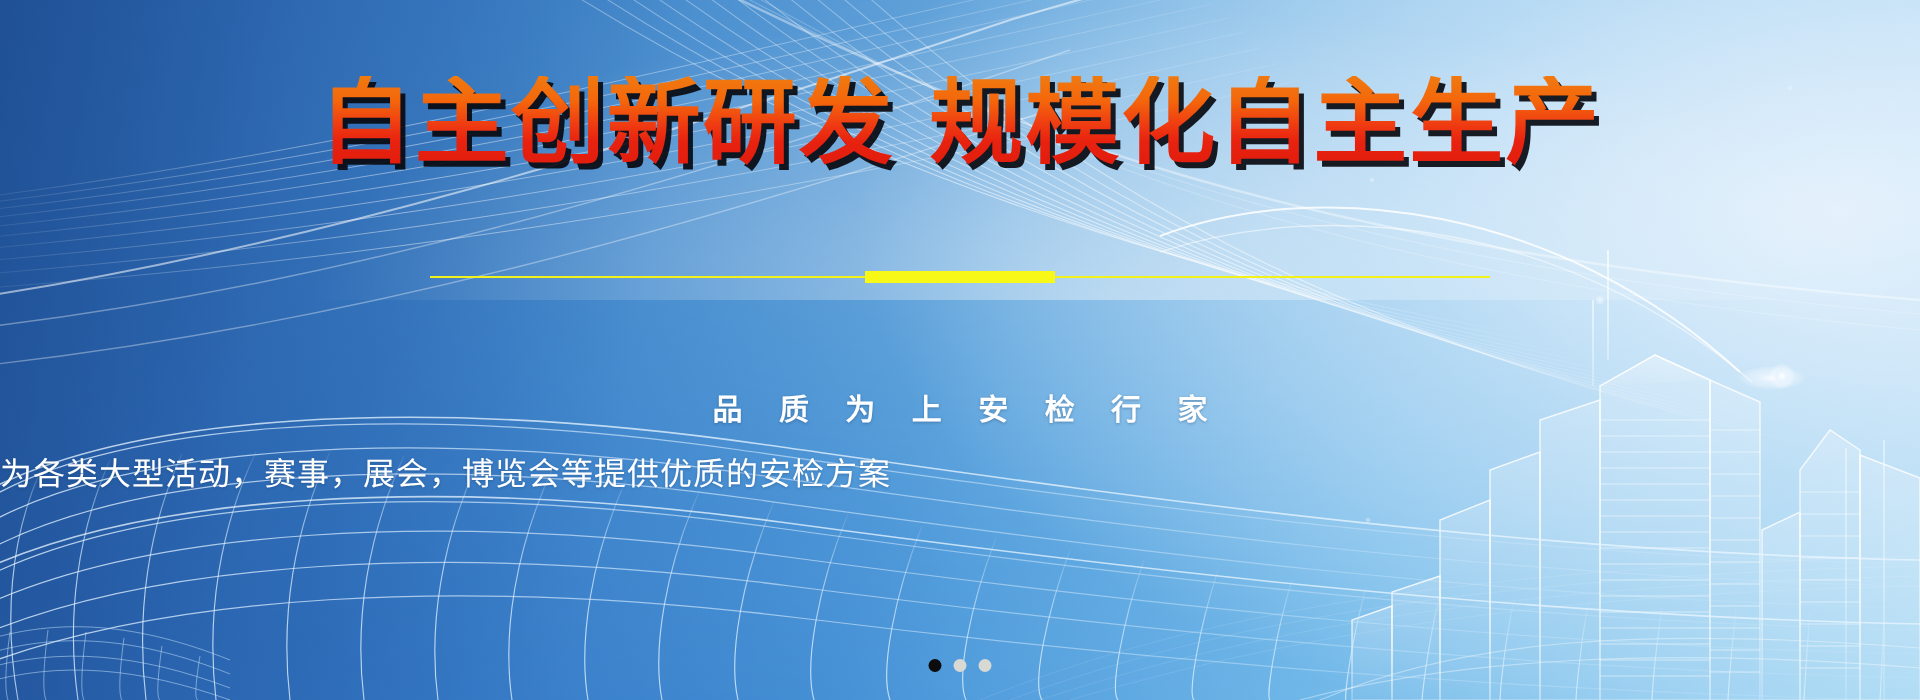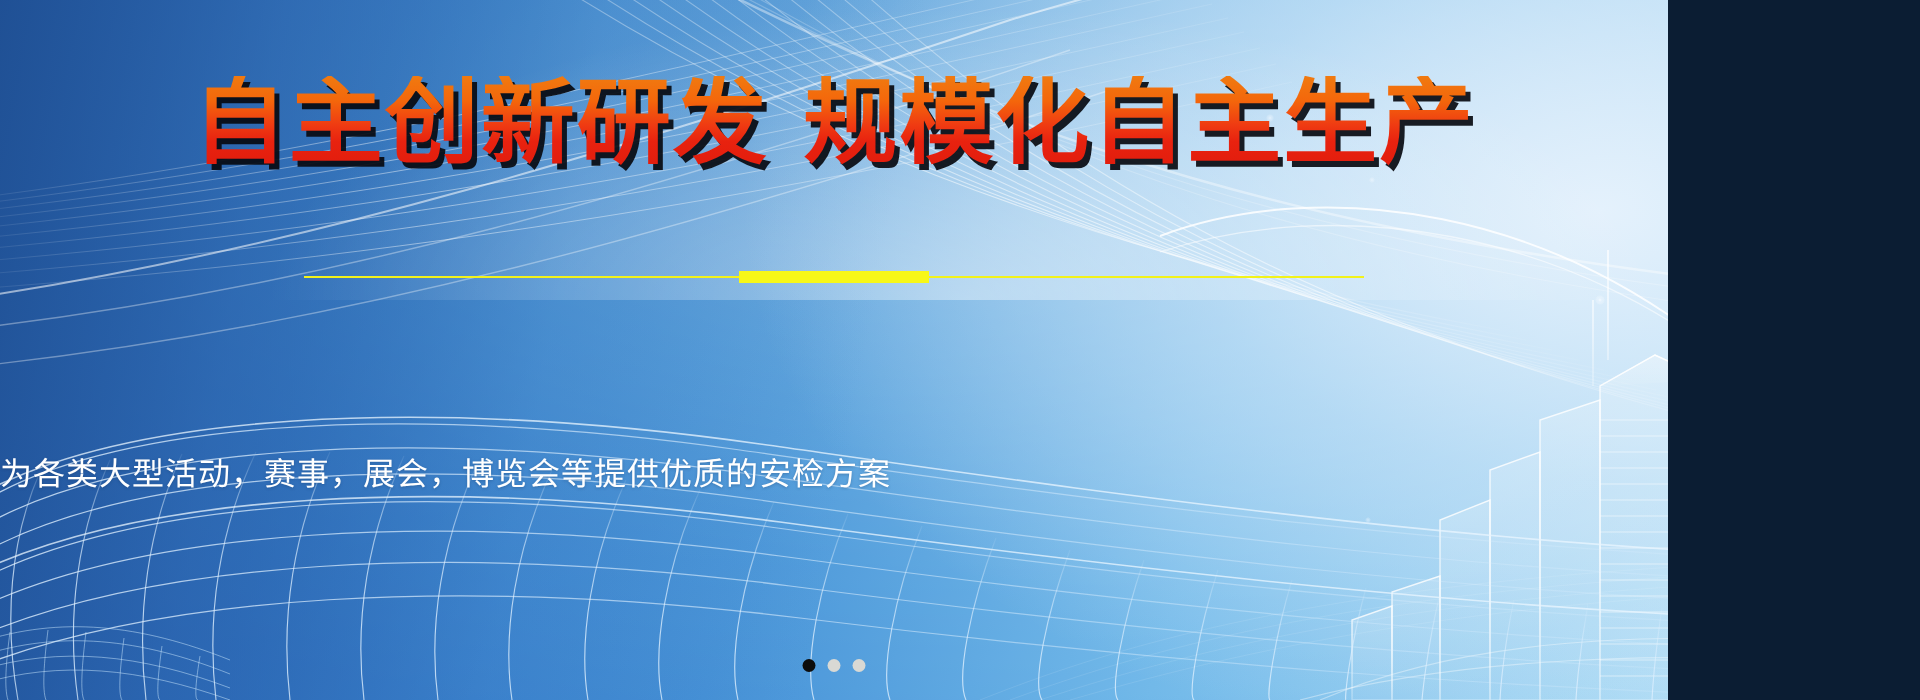--- a/index.html
+++ b/index.html
@@ -1,21 +1,21 @@
 <!DOCTYPE html>
 <html lang="zh-CN"><head>
 <meta charset="utf-8">
 <title>Banner</title>
 <style>
   html,body{margin:0;padding:0;background:#0b1d33;}
   *{box-sizing:border-box;}
 
   .stage{
     position:relative;
-    width:1668px;
+    width:1920px;
     height:700px;
     overflow:hidden;
     font-family:"Liberation Sans","DejaVu Sans",sans-serif;
     background:#4f86c6;
   }
 
   
   .bg-base{
     position:absolute; inset:0;
     background:
@@ -354,20 +354,21 @@
 
   <div class="content">
 
     <h1 class="headline">自主创新研发 规模化自主生产</h1>
 
     <div class="divider">
       <div class="thin"></div>
       <div class="thick"></div>
     </div>
 
+    <div class="subtitle-main">品 质 为 上  安 检 行 家</div>
 
     <div class="subtitle-sub">为各类大型活动，赛事，展会，博览会等提供优质的安检方案</div>
 
     <div class="dots">
       <span class="dot active"></span>
       <span class="dot"></span>
       <span class="dot"></span>
     </div>
 
   </div>

